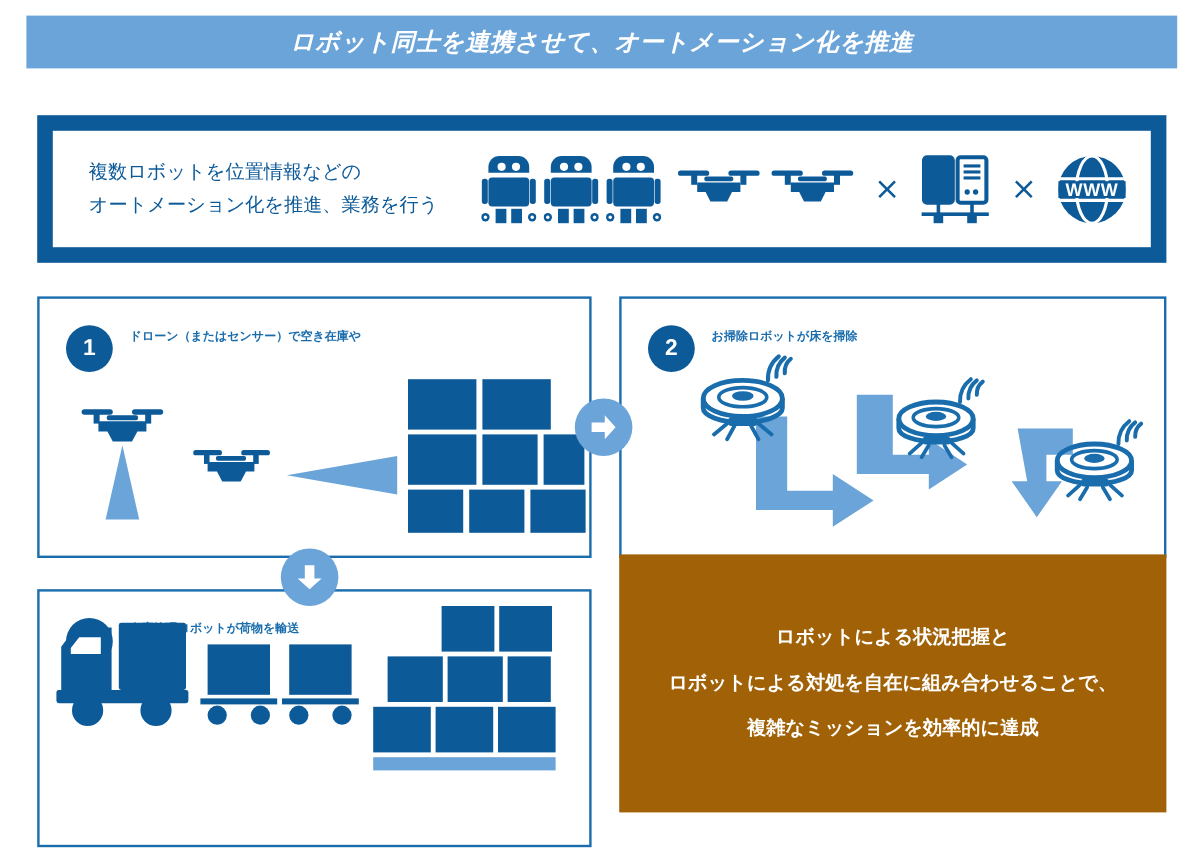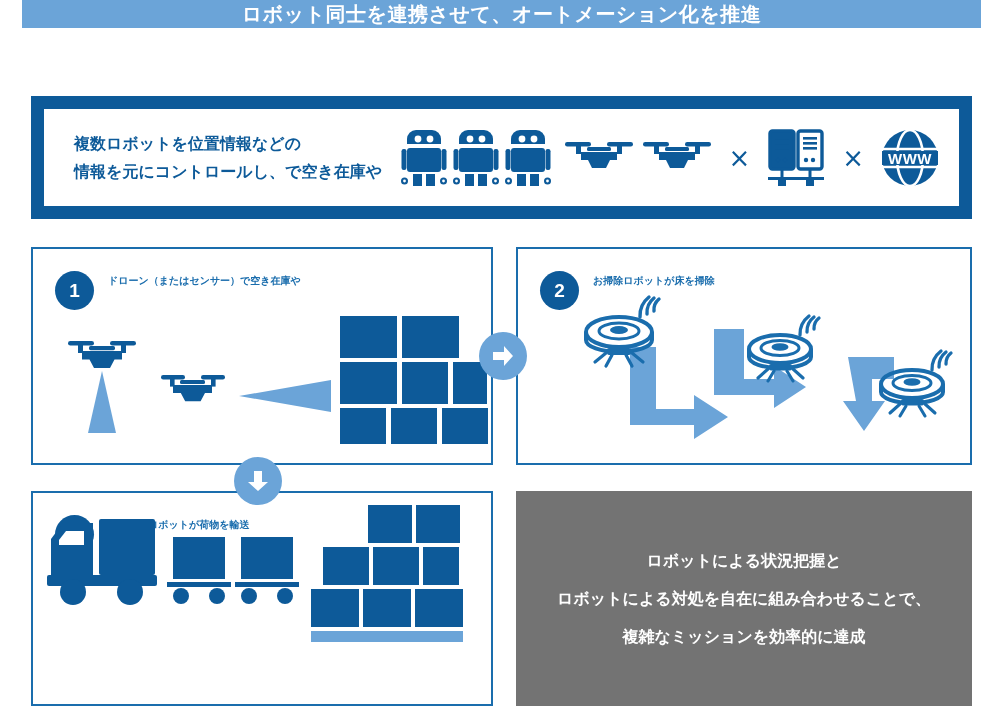--- a/index.html
+++ b/index.html
@@ -17,27 +17,28 @@
     width: 1003px;
     height: 720px;
     background: #ffffff;
     overflow: hidden;
   }
 
   
   .header-banner {
     position: absolute;
     left: 22px;
-    top: 0;
+    top: 13px;
     width: 959px;
-    height: 28px;
+    height: 44px;
     background: #6ba4d8;
     display: flex;
     align-items: center;
     justify-content: center;
+    font-style: italic;
   }
   .header-title {
     color: #ffffff;
     font-size: 20px;
     font-weight: 700;
     letter-spacing: 0.5px;
     white-space: nowrap;
   }
 
   
@@ -57,21 +58,21 @@
     background: #ffffff;
     display: flex;
     align-items: center;
     box-sizing: border-box;
     padding-left: 30px;
     padding-right: 18px;
   }
   .control-text {
     color: #0d5a99;
     font-size: 16px;
-    font-weight: 700;
+    font-weight: 400;
     line-height: 1.75;
     white-space: nowrap;
   }
   .control-icons {
     display: flex;
     align-items: center;
     margin-left: auto;
     gap: 6px;
   }
   .icon-times {
@@ -90,24 +91,24 @@
     background: #ffffff;
     border: 2px solid #1a6dad;
   }
   #panel-step1 { left: 31px;  top: 247px; width: 462px; height: 218px; }
   #panel-step2 { left: 516px; top: 247px; width: 456px; height: 218px; }
   #panel-step3 { left: 31px;  top: 491px; width: 462px; height: 215px; }
 
   .summary-panel {
     position: absolute;
     left: 516px;
-    top: 491px;
+    top: 462px;
     width: 456px;
     height: 215px;
-    background: #737373;
+    background: #a16207;
     display: flex;
     flex-direction: column;
     align-items: center;
     justify-content: center;
   }
   .summary-line {
     color: #ffffff;
     font-size: 16px;
     font-weight: 700;
     line-height: 1;
@@ -175,21 +176,21 @@
 <div id="page">
 
   <div class="header-banner">
     <div class="header-title">ロボット同士を連携させて、オートメーション化を推進</div>
   </div>
 
   <div class="control-band">
     <div class="control-inner">
       <div>
         <div class="control-text">複数ロボットを位置情報などの</div>
-        <div class="control-text">情報を元にコントロールし、で空き在庫や</div>
+        <div class="control-text">オートメーション化を推進、業務を行う</div>
       </div>
       <div class="control-icons">
 
         <svg width="46" height="62" viewBox="0 0 46 62">
           <path class="dark" d="M15 3 h16 a9 9 0 0 1 9 9 v5 h-34 v-5 a9 9 0 0 1 9 -9 z"></path>
           <circle cx="17" cy="12" r="3.4" fill="#ffffff"></circle>
           <circle cx="29" cy="12" r="3.4" fill="#ffffff"></circle>
           <rect class="dark" x="6" y="21" width="34" height="24" rx="3"></rect>
           <rect class="dark" x="0.5" y="22" width="5" height="21" rx="2.2"></rect>
           <rect class="dark" x="40.5" y="22" width="5" height="21" rx="2.2"></rect>

